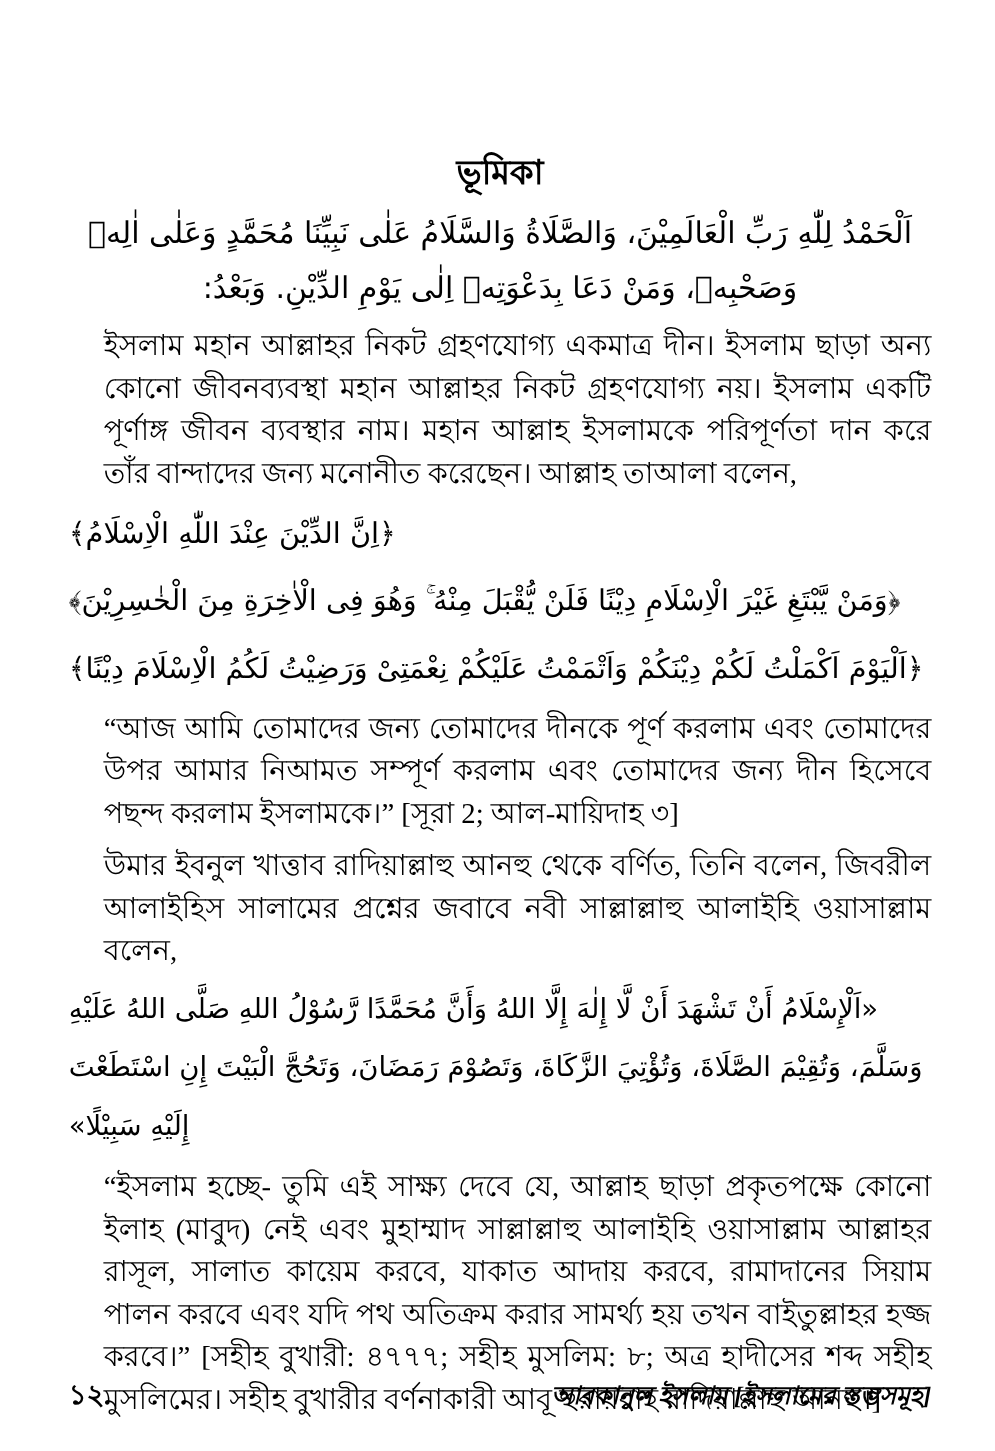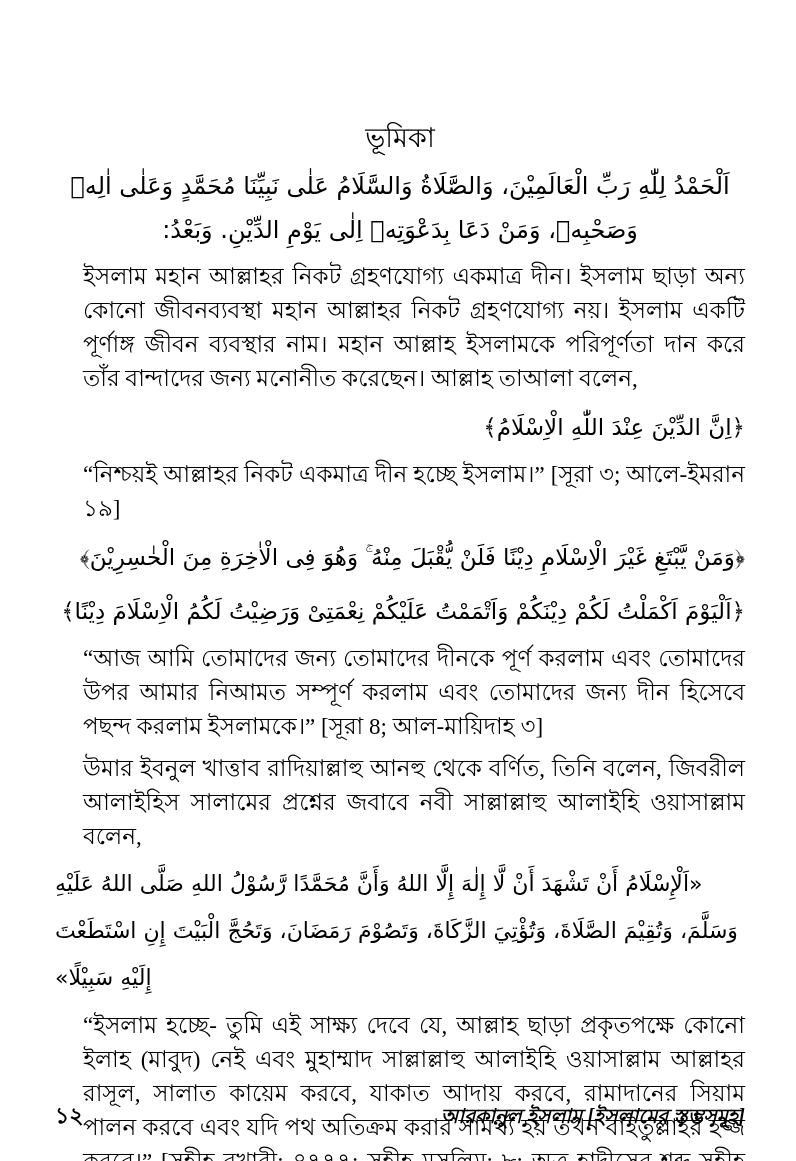--- a/index.html
+++ b/index.html
@@ -17,31 +17,31 @@
   }
   .page {
     position: absolute;
     left: 55px;
     top: 118px;
     width: 690px;
   }
   .page-title {
     text-align: center;
     font-size: 27px;
-    font-weight: normal;
+    font-weight: bold;
     line-height: 40px;
     margin-bottom: 6px;
   }
   .arabic {
     direction: rtl;
     unicode-bidi: embed;
     font-family: "DejaVu Sans", sans-serif;
     font-size: 24px;
     line-height: 44px;
-    text-align: right;
+    text-align: left;
   }
   .arabic-opening {
     text-align: center;
     margin-bottom: 8px;
   }
   .bn {
     font-size: 23px;
     line-height: 34px;
     text-align: justify;
     text-justify: inter-word;
@@ -91,28 +91,27 @@
 <div class="page">
 
   <div class="page-title">ভূমিকা</div>
 
   <div class="arabic arabic-opening">اَلْحَمْدُ لِلّٰهِ رَبِّ الْعَالَمِيْنَ، وَالصَّلَاةُ وَالسَّلَامُ عَلٰى نَبِيِّنَا مُحَمَّدٍ وَعَلٰى اٰلِهٖ وَصَحْبِهٖ، وَمَنْ دَعَا بِدَعْوَتِهٖ اِلٰى يَوْمِ الدِّيْنِ. وَبَعْدُ:</div>
 
   <div class="bn">ইসলাম মহান আল্লাহর নিকট গ্রহণযোগ্য একমাত্র দীন। ইসলাম ছাড়া অন্য কোনো জীবনব্যবস্থা মহান আল্লাহর নিকট গ্রহণযোগ্য নয়। ইসলাম একটি পূর্ণাঙ্গ জীবন ব্যবস্থার নাম। মহান আল্লাহ ইসলামকে পরিপূর্ণতা দান করে তাঁর বান্দাদের জন্য মনোনীত করেছেন। আল্লাহ তাআলা বলেন,</div>
 
   <div class="arabic verse">﴿اِنَّ الدِّيْنَ عِنْدَ اللّٰهِ الْاِسْلَامُ﴾</div>
 
-  <div class="bn">“নিশ্চয়ই আল্লাহর নিকট একমাত্র দীন হচ্ছে ইসলাম।” [সূরা ৩; আলে-ইমরান ১৯]</div>
 
   <div class="arabic verse">﴿وَمَنْ يَّبْتَغِ غَيْرَ الْاِسْلَامِ دِيْنًا فَلَنْ يُّقْبَلَ مِنْهُ ۚ وَهُوَ فِى الْاٰخِرَةِ مِنَ الْخٰسِرِيْنَ﴾</div>
 
 
   <div class="arabic verse">﴿اَلْيَوْمَ اَكْمَلْتُ لَكُمْ دِيْنَكُمْ وَاَتْمَمْتُ عَلَيْكُمْ نِعْمَتِىْ وَرَضِيْتُ لَكُمُ الْاِسْلَامَ دِيْنًا﴾</div>
 
-  <div class="bn">“আজ আমি তোমাদের জন্য তোমাদের দীনকে পূর্ণ করলাম এবং তোমাদের উপর আমার নিআমত সম্পূর্ণ করলাম এবং তোমাদের জন্য দীন হিসেবে পছন্দ করলাম ইসলামকে।” [সূরা 8; আল-মায়িদাহ ৩]</div>
+  <div class="bn">“আজ আমি তোমাদের জন্য তোমাদের দীনকে পূর্ণ করলাম এবং তোমাদের উপর আমার নিআমত সম্পূর্ণ করলাম এবং তোমাদের জন্য দীন হিসেবে পছন্দ করলাম ইসলামকে।” [সূরা 2; আল-মায়িদাহ ৩]</div>
 
   <div class="bn block-gap">উমার ইবনুল খাত্তাব রাদিয়াল্লাহু আনহু থেকে বর্ণিত, তিনি বলেন, জিবরীল আলাইহিস সালামের প্রশ্নের জবাবে নবী সাল্লাল্লাহু আলাইহি ওয়াসাল্লাম বলেন,</div>
 
   <div class="arabic hadith-ar">«اَلْإِسْلَامُ أَنْ تَشْهَدَ أَنْ لَّا إِلٰهَ إِلَّا اللهُ وَأَنَّ مُحَمَّدًا رَّسُوْلُ اللهِ صَلَّى اللهُ عَلَيْهِ وَسَلَّمَ، وَتُقِيْمَ الصَّلَاةَ، وَتُؤْتِيَ الزَّكَاةَ، وَتَصُوْمَ رَمَضَانَ، وَتَحُجَّ الْبَيْتَ إِنِ اسْتَطَعْتَ إِلَيْهِ سَبِيْلًا»</div>
 
   <div class="bn">“ইসলাম হচ্ছে- তুমি এই সাক্ষ্য দেবে যে, আল্লাহ ছাড়া প্রকৃতপক্ষে কোনো ইলাহ (মাবুদ) নেই এবং মুহাম্মাদ সাল্লাল্লাহু আলাইহি ওয়াসাল্লাম আল্লাহর রাসূল, সালাত কায়েম করবে, যাকাত আদায় করবে, রামাদানের সিয়াম পালন করবে এবং যদি পথ অতিক্রম করার সামর্থ্য হয় তখন বাইতুল্লাহর হজ্জ করবে।” [সহীহ বুখারী: ৪৭৭৭; সহীহ মুসলিম: ৮; অত্র হাদীসের শব্দ সহীহ মুসলিমের। সহীহ বুখারীর বর্ণনাকারী আবূ হুরায়রাহ রাদিয়াল্লাহু আনহু।]</div>
 
 </div>
 
 <div class="footer">

